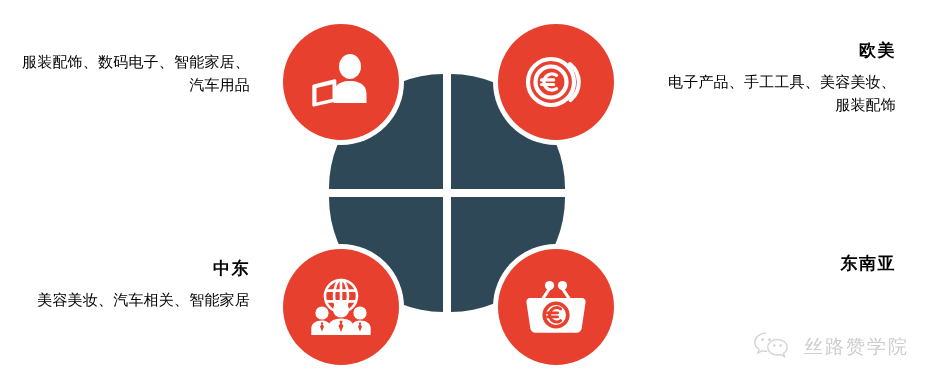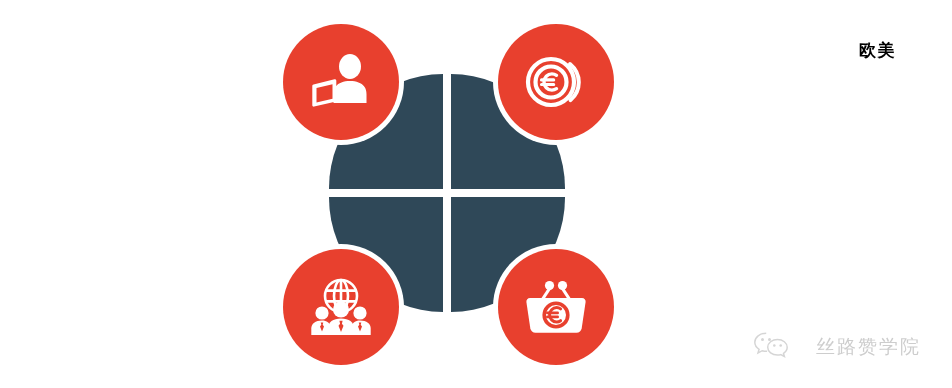--- a/index.html
+++ b/index.html
@@ -88,21 +88,21 @@
 
   .bubble svg { display: block; }
 
   
   .watermark {
     position: absolute;
     left: 752px;
     top: 330px;
     display: flex;
     align-items: center;
-    gap: 24px;
+    gap: 12px;
     opacity: 0.92;
   }
   .watermark .wm-text {
     font-size: 19px;
     color: #c9c9c9;
     letter-spacing: 2px;
     font-family: "Liberation Serif", "DejaVu Serif", serif;
     white-space: nowrap;
   }
   .watermark .wm-icon { flex: 0 0 auto; }
@@ -185,28 +185,35 @@
         <g fill="none" stroke="#e8402e">
           <circle cx="33" cy="37" r="11.8" stroke-width="3.6"></circle>
           <path d="M37.6 30.9c-1.1-.8-2.5-1.3-4-1.3-3.9 0-7 3.2-7 7.2s3.1 7.2 7 7.2c1.5 0 2.9-.5 4-1.3" stroke-width="3" stroke-linecap="round"></path>
           <path d="M24.4 34.9h10.2M24.4 38.9h10.2" stroke-width="2.8" stroke-linecap="round"></path>
         </g>
       </svg>
     </span>
   </div>
 
   <div class="label-block label-left" id="label-japan">
+    <div class="label-desc">服装配饰、数码电子、智能家居、汽车用品</div>
   </div>
 
   <div class="label-block label-right" id="label-euramer">
     <div class="label-title">欧美</div>
-  </div>
-
+    <div class="label-desc">电子产品、手工工具、美容美妆、服装配饰</div>
+  </div>
+
+  <div class="label-block label-left" id="label-mideast">
+    <div class="label-title">中东</div>
+    <div class="label-desc">美容美妆、汽车相关、智能家居</div>
+  </div>
 
   <div class="label-block label-right" id="label-sea">
+    <div class="label-title">东南亚</div>
   </div>
 
   <div class="watermark">
     <span class="wm-icon">
       <svg width="40" height="30" viewBox="0 0 40 30" aria-hidden="true">
         <g fill="none" stroke="#d2d2d2" stroke-width="1.5">
           <path d="M14.2 3.2C7.9 3.2 2.8 7.2 2.8 12.2c0 2.9 1.7 5.4 4.3 7.1l-1.1 3.6 4.2-2.2c1.3.4 2.6.6 4 .6h.9"></path>
           <path d="M25.5 9.5c-5.4 0-9.8 3.5-9.8 7.8s4.4 7.8 9.8 7.8c1.1 0 2.2-.2 3.2-.5l3.7 1.9-.9-3.1c2.2-1.4 3.7-3.6 3.7-6.1 0-4.3-4.4-7.8-9.7-7.8z"></path>
         </g>
         <g fill="#d2d2d2">

